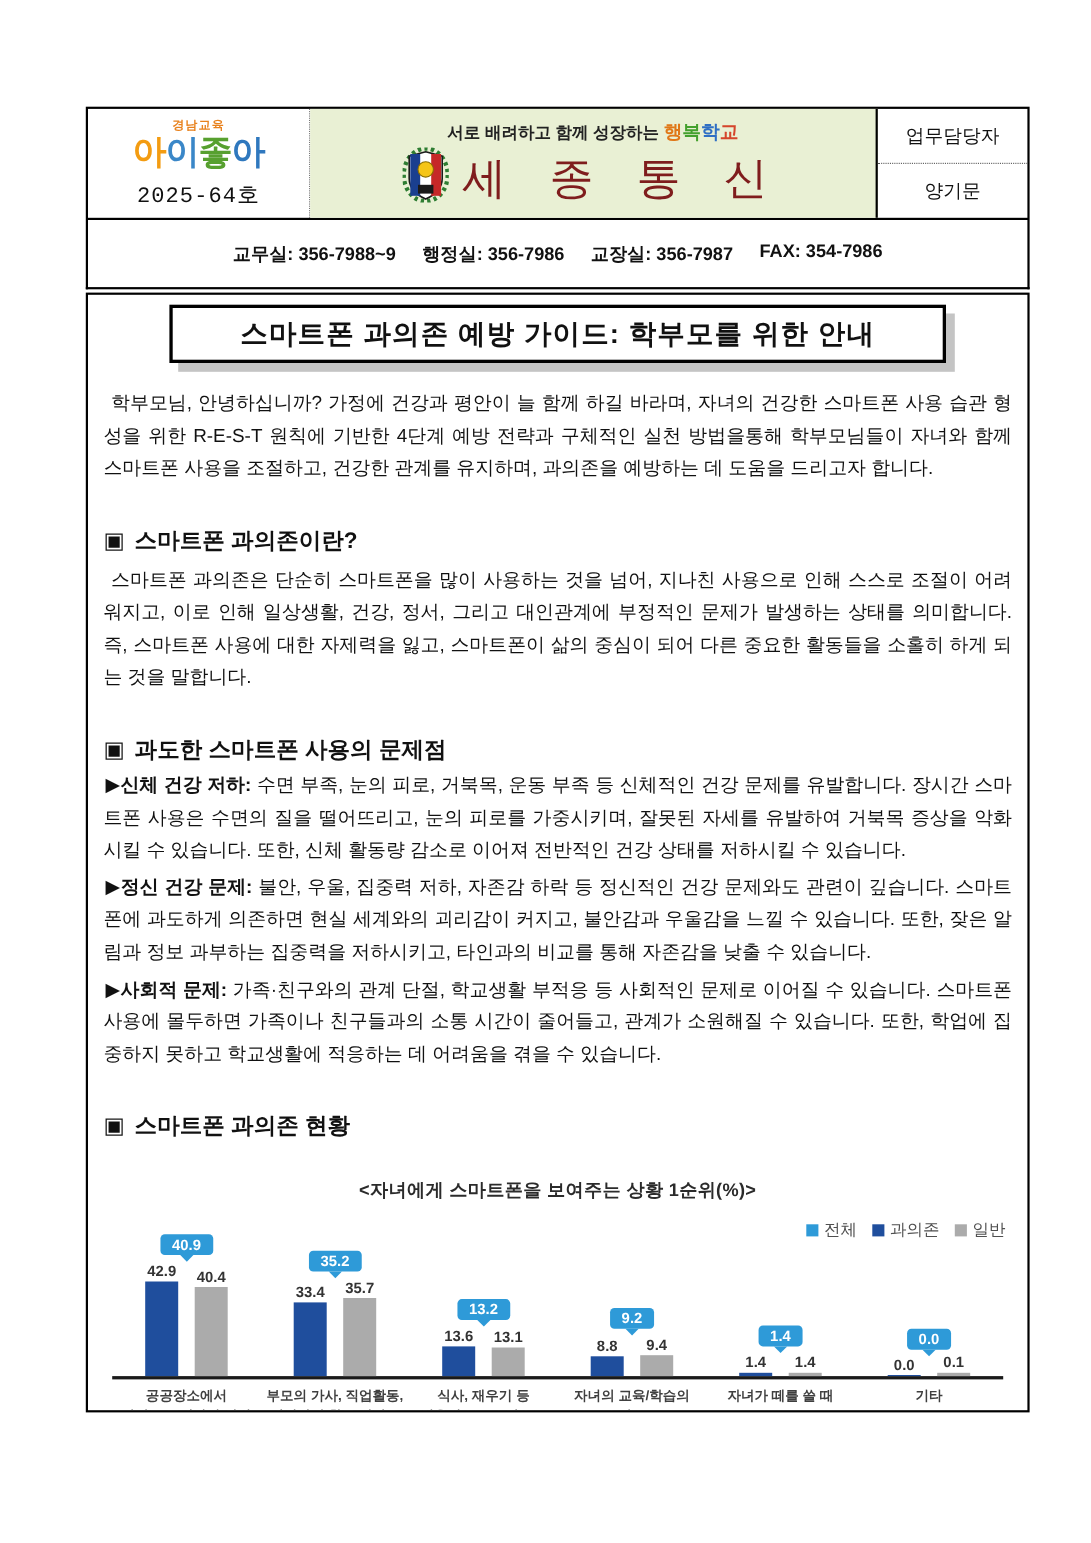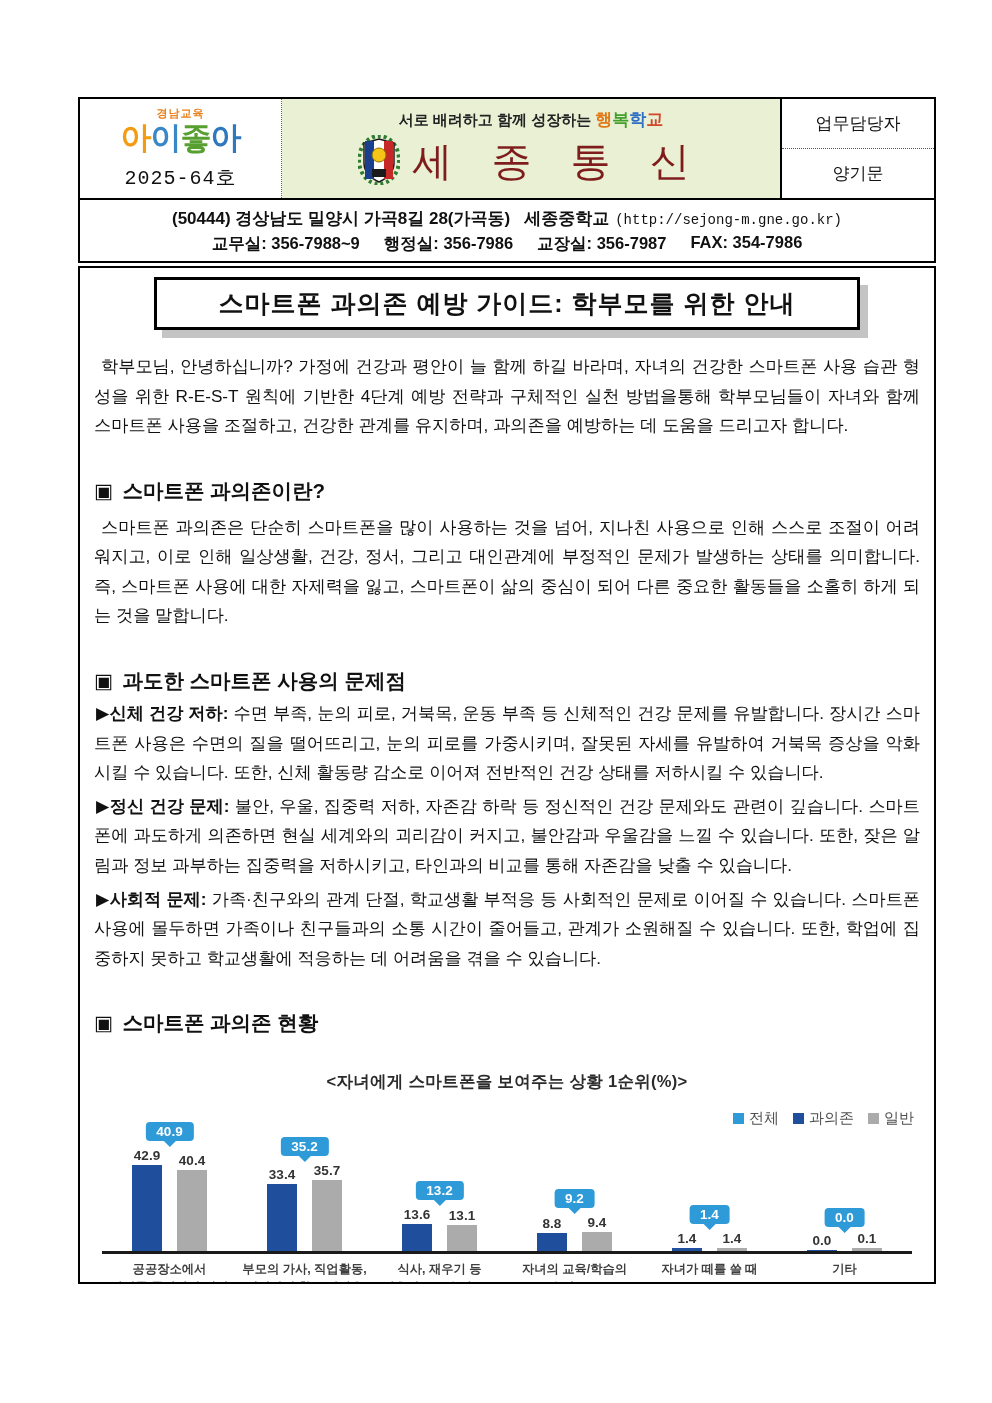--- a/index.html
+++ b/index.html
@@ -14,21 +14,21 @@
   .logo-chars { font-size:31px; font-weight:900; letter-spacing:-1px; line-height:1.1; }
   .lc0{color:#f39c12;} .lc1{color:#3a87c8;} .lc2{color:#57a02f;} .lc3{color:#2f78be;}
   .issue-no { font-size:20px; margin-top:8px; letter-spacing:1px; font-family:"Liberation Mono","DejaVu Sans Mono",monospace; }
   .hdr-center { flex:1; background:#e9f0d4; border-right:2px solid #000; display:flex; flex-direction:column; align-items:center; justify-content:center; }
   .slogan { font-size:15px; font-weight:600; color:#222; }
   .sc0{color:#e07818;font-weight:900;} .sc1{color:#43a02c;font-weight:900;}
   .sc2{color:#2f6fc4;font-weight:900;} .sc3{color:#d5452b;font-weight:900;}
   .slogan .colored { font-size:17px; }
   .title-row { display:flex; align-items:center; gap:12px; margin-top:3px; }
   .big-title { font-size:40px; font-weight:400; letter-spacing:14px; color:#7f1d1d; }
-  .hdr-right { width:152px; display:flex; flex-direction:column; }
+  .hdr-right { width:136px; display:flex; flex-direction:column; }
   .hdr-right .cell { flex:1; display:flex; align-items:center; justify-content:center; font-size:17px; }
   .hdr-right .cell.top { border-bottom:1px dotted #555; }
 
   
   .addr { border:2px solid #000; border-top:none; height:63px; display:flex; flex-direction:column; align-items:center; justify-content:center; gap:3px; }
   .addr-line1 { font-size:17px; font-weight:600; }
   .addr-line1 .school { font-weight:800; margin-left:14px; }
   .addr-line1 .url { font-size:14px; font-weight:400; margin-left:6px; font-family:"Liberation Mono","DejaVu Sans Mono",monospace; }
   .addr-line2 { display:flex; gap:24px; font-size:16.5px; font-weight:600; }
   .addr-line2 span:first-child { font-weight:800; }
@@ -97,21 +97,20 @@
         <span class="big-title">세 종 통 신</span>
       </div>
     </div>
     <div class="hdr-right">
       <div class="cell top">업무담당자</div>
       <div class="cell">양기문</div>
     </div>
   </div>
 
   <div class="addr">
-    <div class="addr-line1"><span>(50444) 경상남도 밀양시 가곡8길 28(가곡동)</span><span class="school">세종중학교</span><span class="url">(http://sejong-m.gne.go.kr)</span></div>
     <div class="addr-line2">
       <span>교무실: 356-7988~9</span>
       <span>행정실: 356-7986</span>
       <span>교장실: 356-7987</span>
       <span>FAX: 354-7986</span>
     </div>
   </div>
 
   <div class="main">
     <div class="title-box">스마트폰 과의존 예방 가이드: 학부모를 위한 안내</div>

